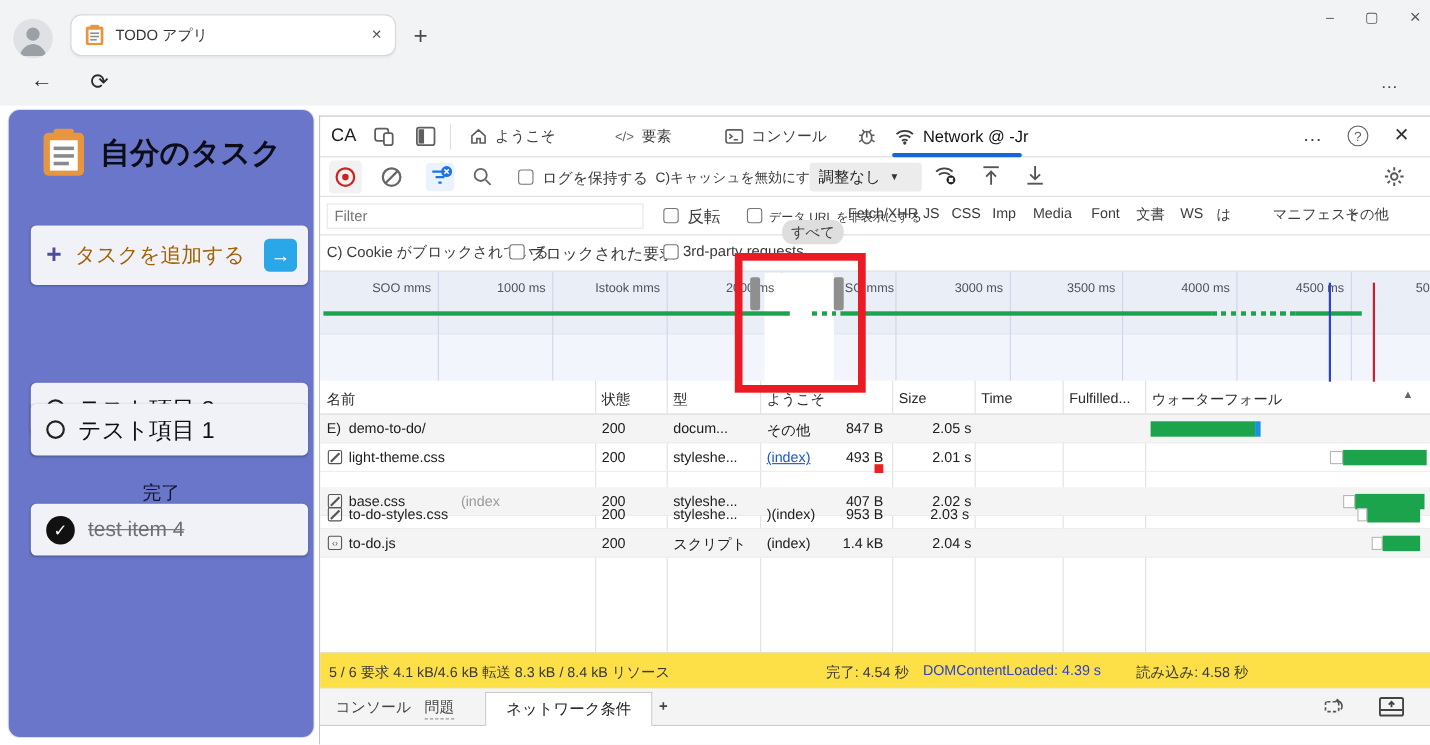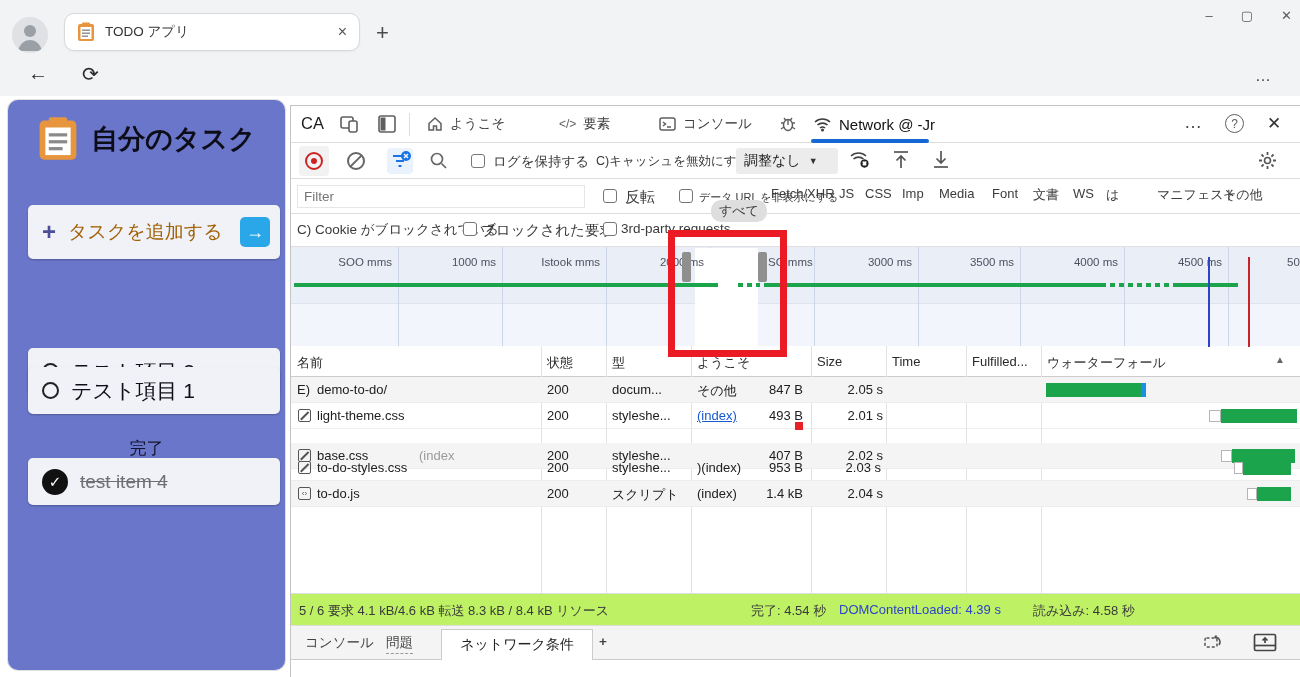--- a/index.html
+++ b/index.html
@@ -91,21 +91,21 @@
   .link { color:#1658d0; text-decoration:underline; }
   .faded { color:#9a9a9a; }
   .fic { position:absolute; top:6px; width:13px; height:13px; border:1.5px solid #555; border-radius:2px; font-size:8px; color:#555; display:flex; align-items:center; justify-content:center; }
   .fic.css::after { content:""; width:12px; height:1.5px; background:#555; transform:rotate(-45deg); }
   .wbox { position:absolute; top:7px; height:12px; background:#fff; border:1px solid #b5b5b5; }
   .wbar { position:absolute; top:6px; height:14px; background:#1ca44c; }
   .wtip { position:absolute; top:6px; height:14px; width:5px; background:#1a8fe3; }
   .red-dot { position:absolute; width:8px; height:8px; background:#e82127; }
 
   
-  .statusbar { position:absolute; left:0; top:487px; width:1010px; height:33px; border-top:1px solid #ddd; border-bottom:1px solid #ddd; background:#bef264; }
+  .statusbar { position:absolute; left:0; top:487px; width:1010px; height:33px; border-top:1px solid #ddd; border-bottom:1px solid #ddd; background:#fde047; }
   .sb { position:absolute; top:8px; font-size:13px; color:#3a3a3a; white-space:nowrap; }
   .sb.blue { color:#2f43c9; }
 
   
   .drawer { position:absolute; left:0; top:520px; width:1010px; height:52px; background:#f4f4f4; }
   .drawer-content { position:absolute; left:0; top:33px; width:1010px; height:19px; background:#fff; border-top:1px solid #ccc; }
   .dtab { position:absolute; top:8px; font-size:13.5px; color:#444; white-space:nowrap; }
   .dtab.issues { border-bottom:1px dashed #999; padding-bottom:1px; }
   .dtab-active { position:absolute; left:150px; top:3px; width:152px; height:31px; background:#fff; border:1px solid #ccc; border-bottom:none; display:flex; align-items:center; justify-content:center; gap:8px; font-size:14px; color:#222; z-index:2; }
 

